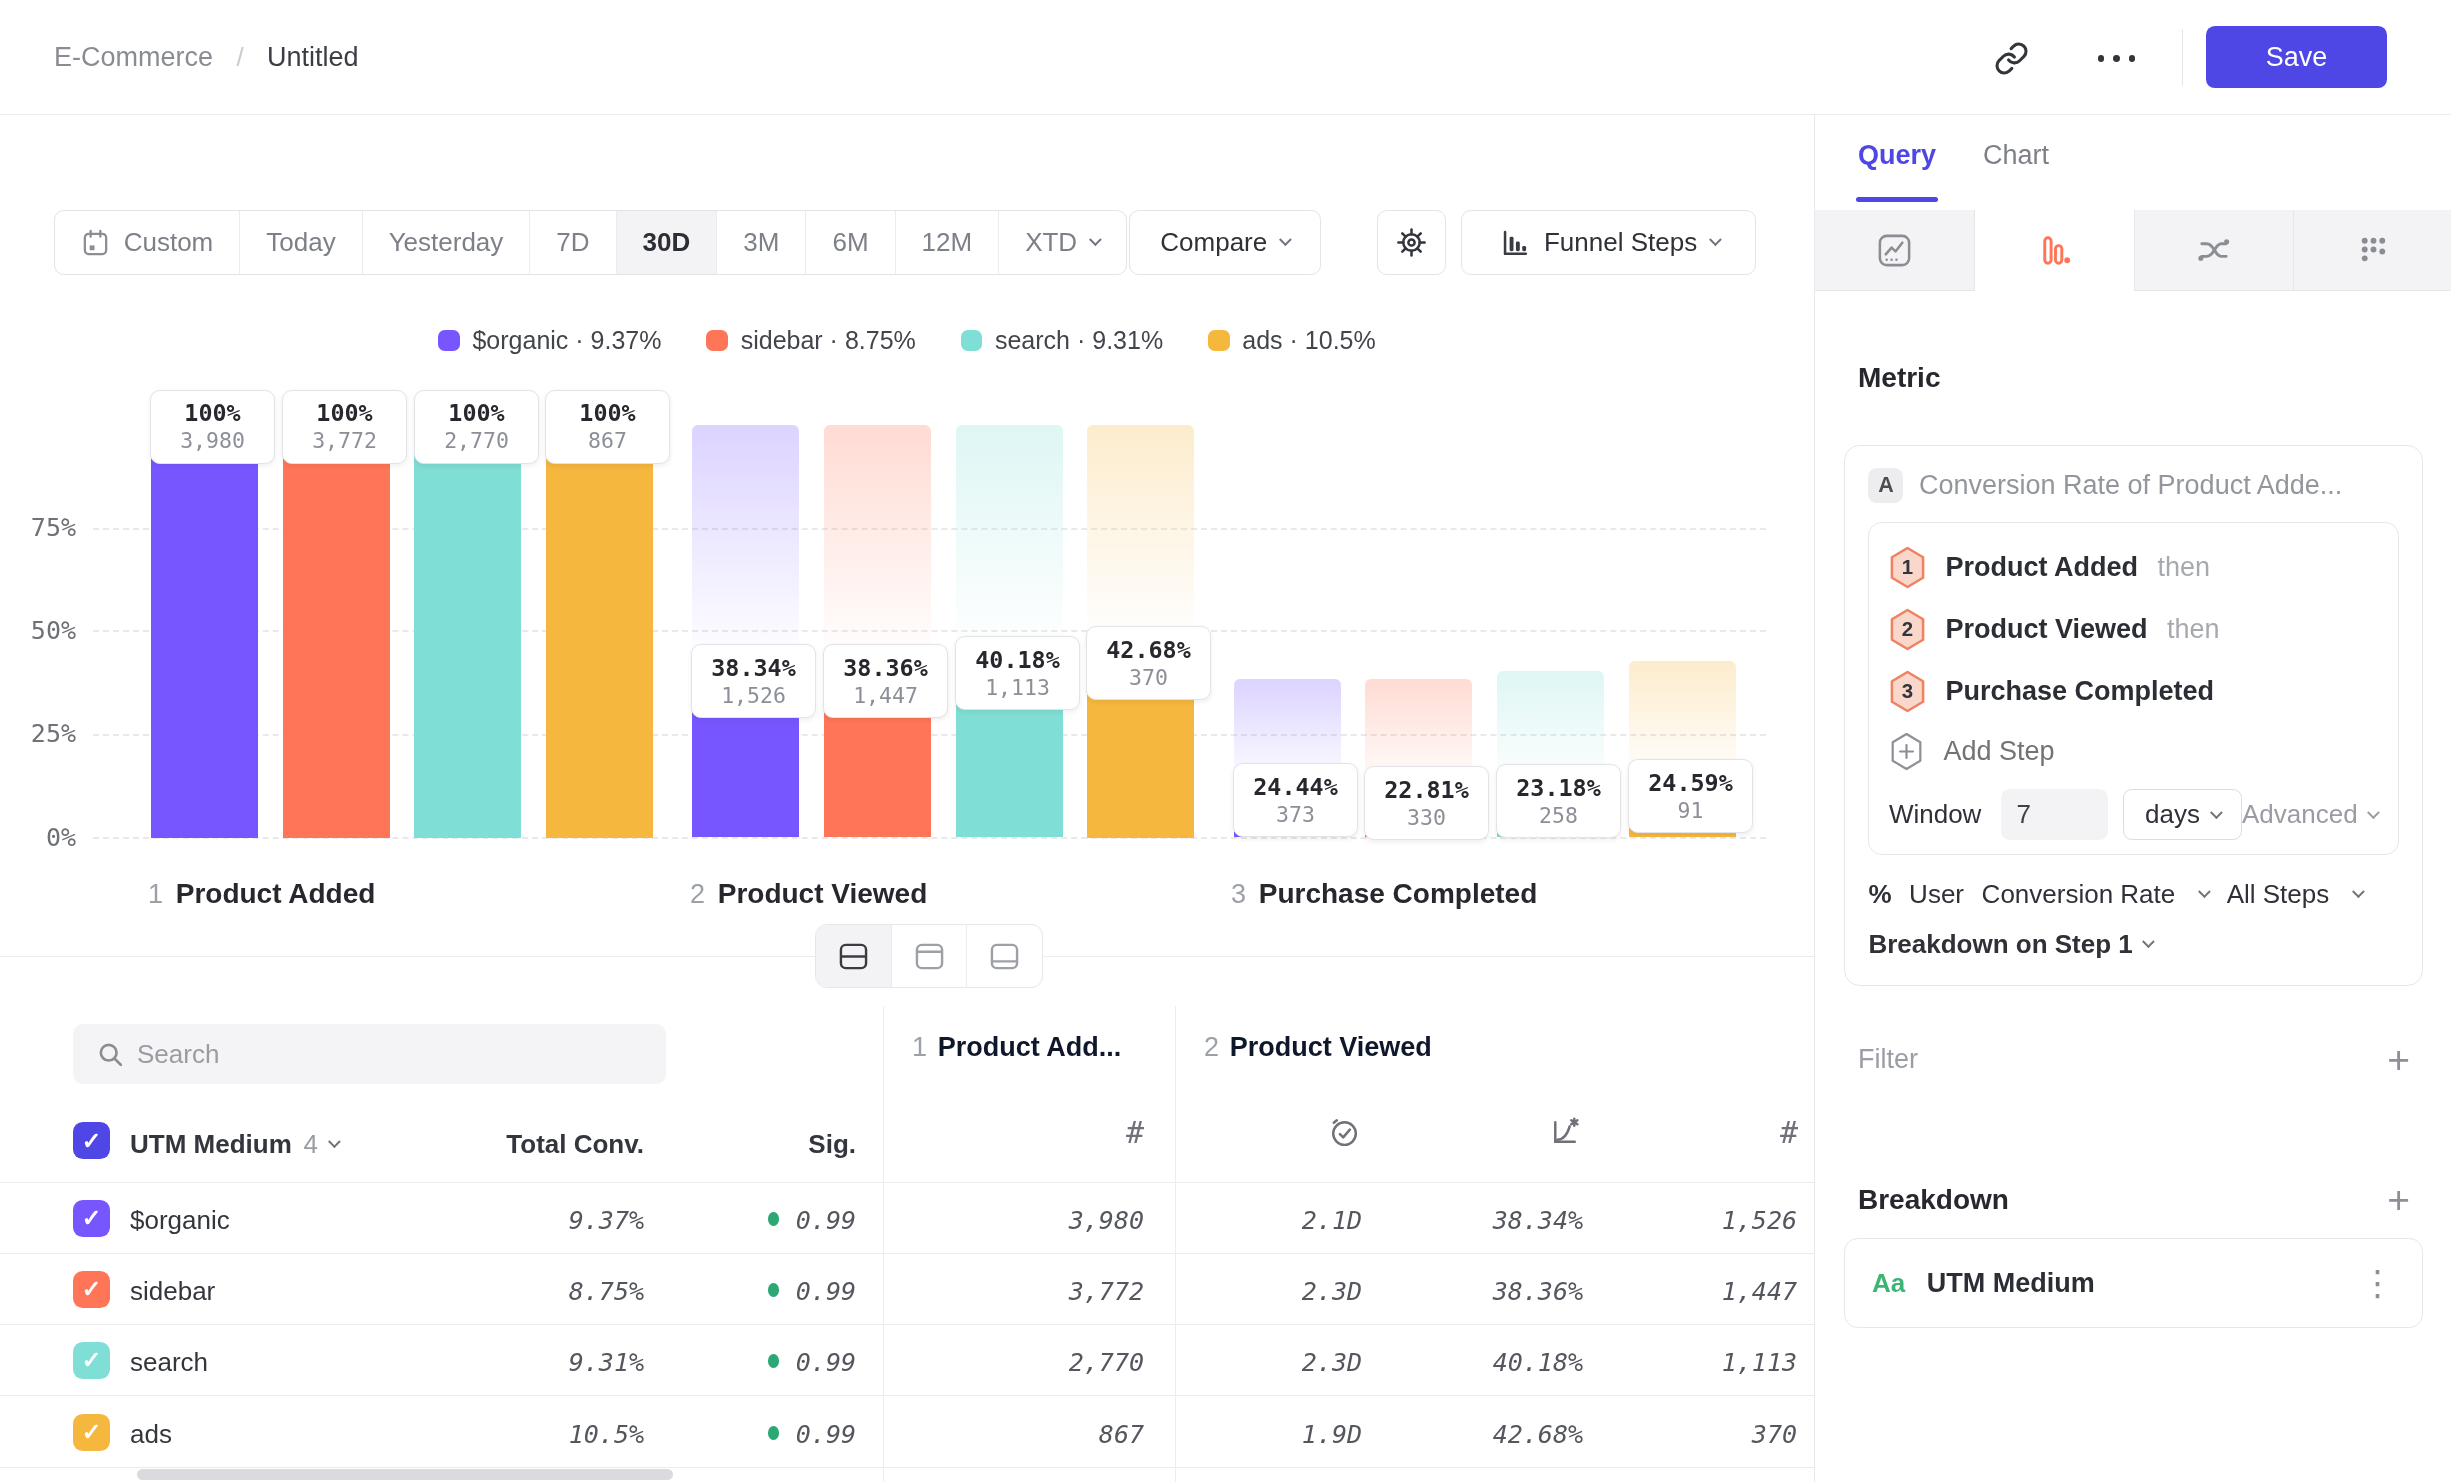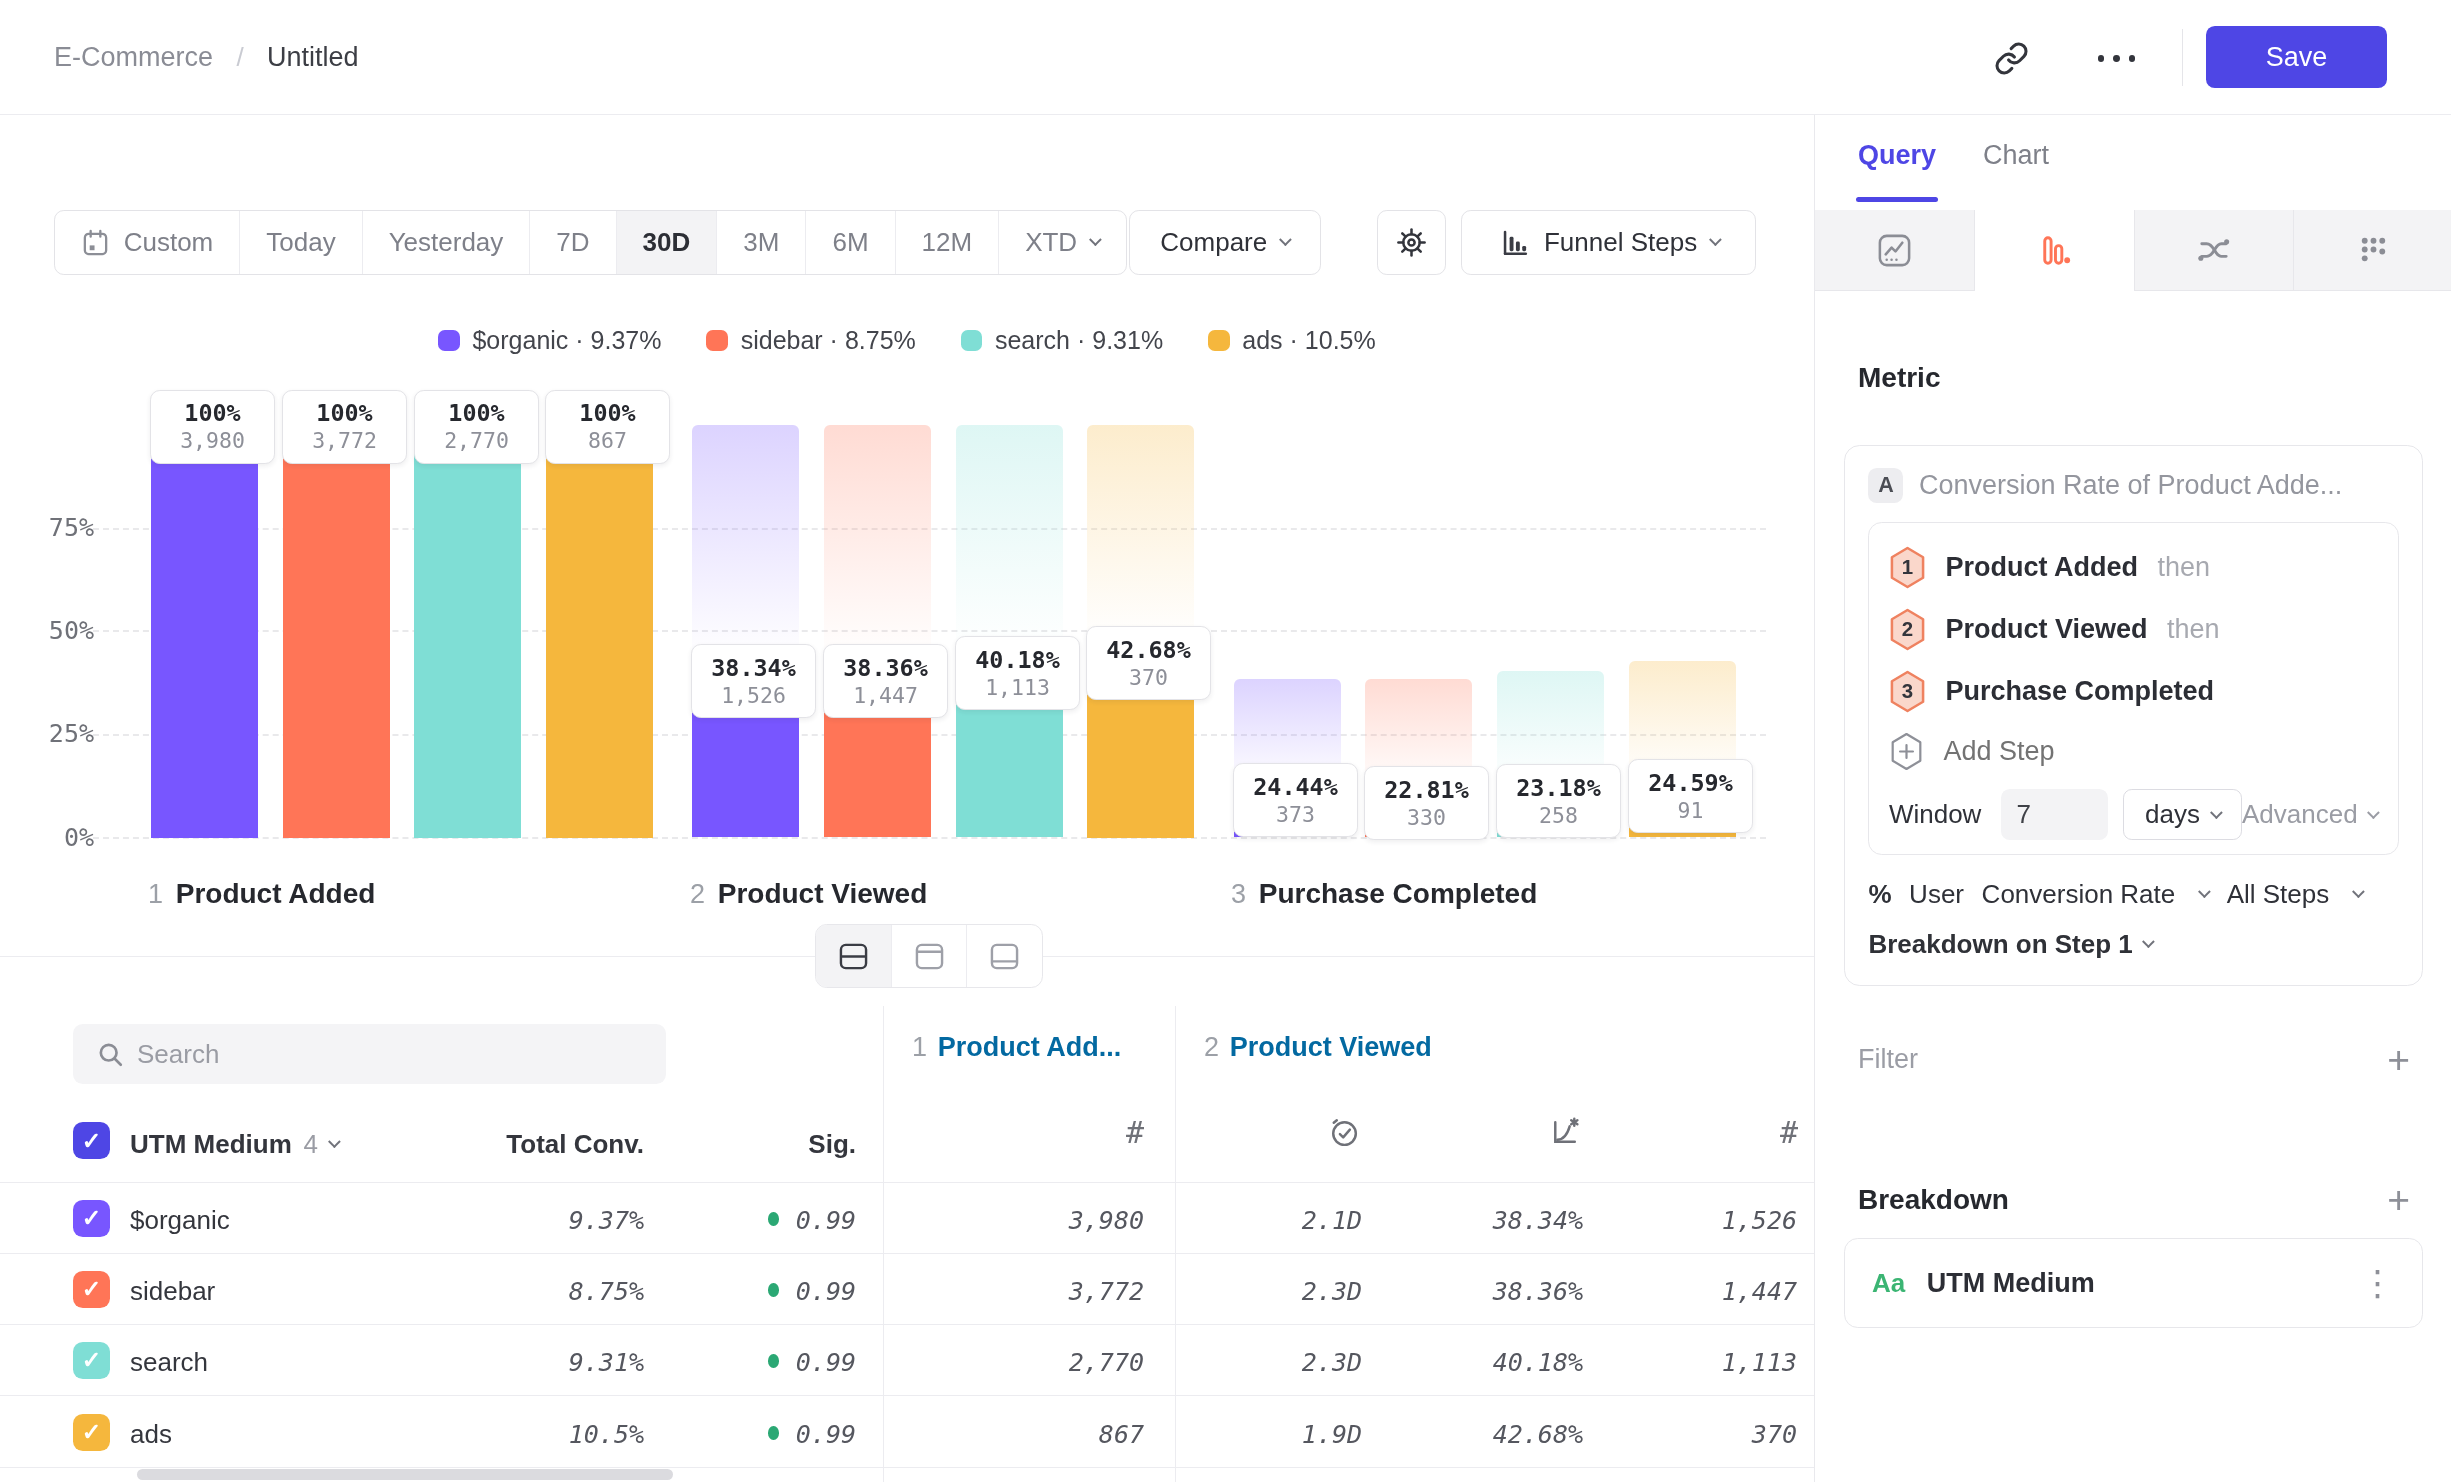--- a/index.html
+++ b/index.html
@@ -1,20 +1,20 @@
 <!DOCTYPE html>
 <html><head>
 <meta charset="utf-8">
 <style>
   * { margin:0; padding:0; box-sizing:border-box; }
   html,body { background:#fff; }
   .page { position:relative; width:2452px; height:1482px; background:#fff; overflow:hidden;
           font-family:"Liberation Sans", sans-serif; color:#2f3138; }
   .abs { position:absolute; }
-  .mono { font-family:"DejaVu Sans Mono", monospace;margin-left:18px; }
+  .mono { font-family:"DejaVu Sans Mono", monospace; }
 
   
   .topbar { position:absolute; left:0; top:0; width:2452px; height:115px; border-bottom:1px solid #ececf0; background:#fff; }
   .crumbs { position:absolute; left:54px; top:0; height:115px; display:flex; align-items:center; gap:23.4px; font-size:27px; }
   .crumb-ws { color:#8a8c95; }
   .crumb-sep { color:#c9cbd2; font-size:26px; }
   .crumb-title { color:#3c3e45; }
   .icon-btn { display:flex; align-items:center; justify-content:center; cursor:pointer; }
   .hdr-divider { position:absolute; left:2182px; top:29px; width:1px; height:57px; background:#e5e5e9; }
   .save-btn { position:absolute; left:2206px; top:26px; width:181px; height:62px; border-radius:8.8px;
@@ -61,21 +61,21 @@
 
   
   .search-wrap { position:absolute; left:73px; top:1024px; width:593px; height:60px; background:#f4f4f6; border-radius:9.8px; }
   .search-wrap svg { position:absolute; left:23.4px; top:15.6px; }
   .search-input { position:absolute; left:64px; top:0; width:507px; height:60px; background:transparent; border:none; outline:none;
                   font-size:26px; font-family:"Liberation Sans",sans-serif; color:#3f4147; }
   .search-input::placeholder { color:#9a9ca4; }
   .vdiv { position:absolute; top:1006px; width:1px; height:476px; background:#ececf0; }
   .stephdr { position:absolute; top:1032px; display:flex; align-items:baseline; gap:10.7px; }
   .stephdr .n { font-size:27px; color:#9ca0a7; }
-  .stephdr .t { font-size:27px; font-weight:700; color:#0369a1; }
+  .stephdr .t { font-size:27px; font-weight:700; color:#0f172a; }
   .hash { position:absolute; top:1115px; width:98px; text-align:right; font-family:"DejaVu Sans Mono",monospace;
           font-size:30px; color:#6f7178; cursor:pointer; }
   .ghdr-label { position:absolute; left:130px; top:1129px; font-size:26px; font-weight:700; color:#34363d; display:flex; align-items:center; gap:11.7px; cursor:pointer; }
   .ghdr-label .cnt { color:#9a9ca4; font-weight:400; }
   .col-h { position:absolute; top:1129px; text-align:right; font-size:26px; font-weight:700; color:#34363d; cursor:pointer; }
   .hdr-line { position:absolute; left:0; top:1182px; width:1814px; height:1px; background:#ececf0; }
   .checkbox { width:37px; height:37px; border-radius:9.8px; display:flex; align-items:center; justify-content:center; cursor:pointer; }
   .checkbox::before { content:"✓"; color:#fff; font-size:23.4px; font-weight:700; }
   .t-row { position:absolute; left:0; width:1814px; height:71px; border-bottom:1px solid #ececf0; }
   .t-row .checkbox { position:absolute; left:73px; top:16.6px; }

